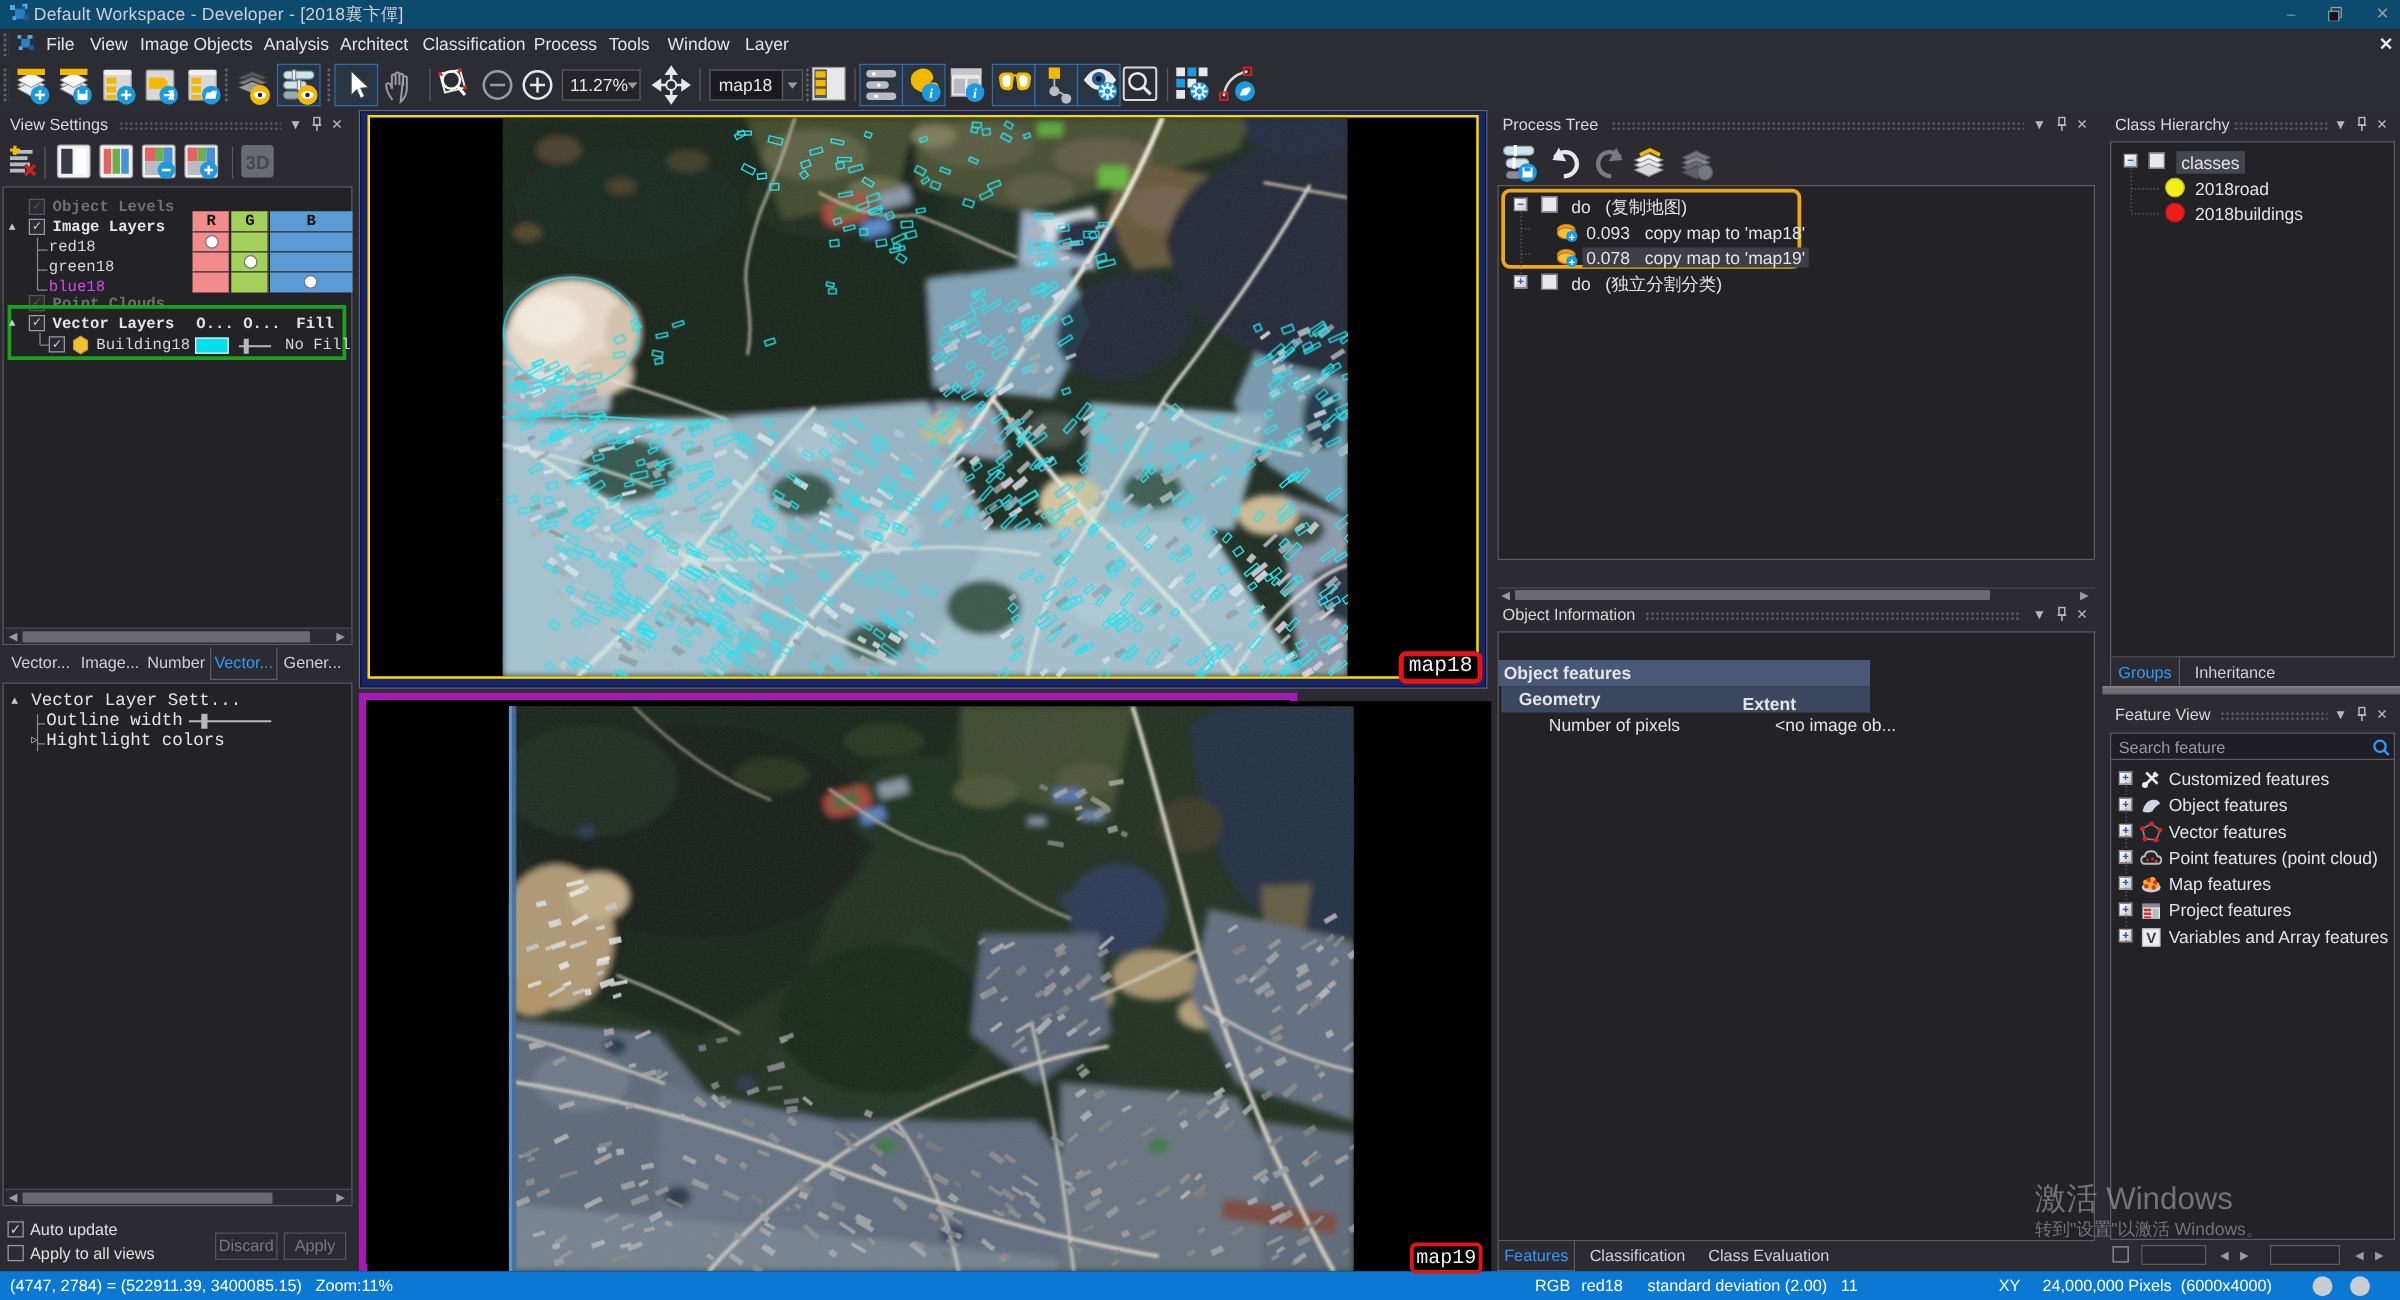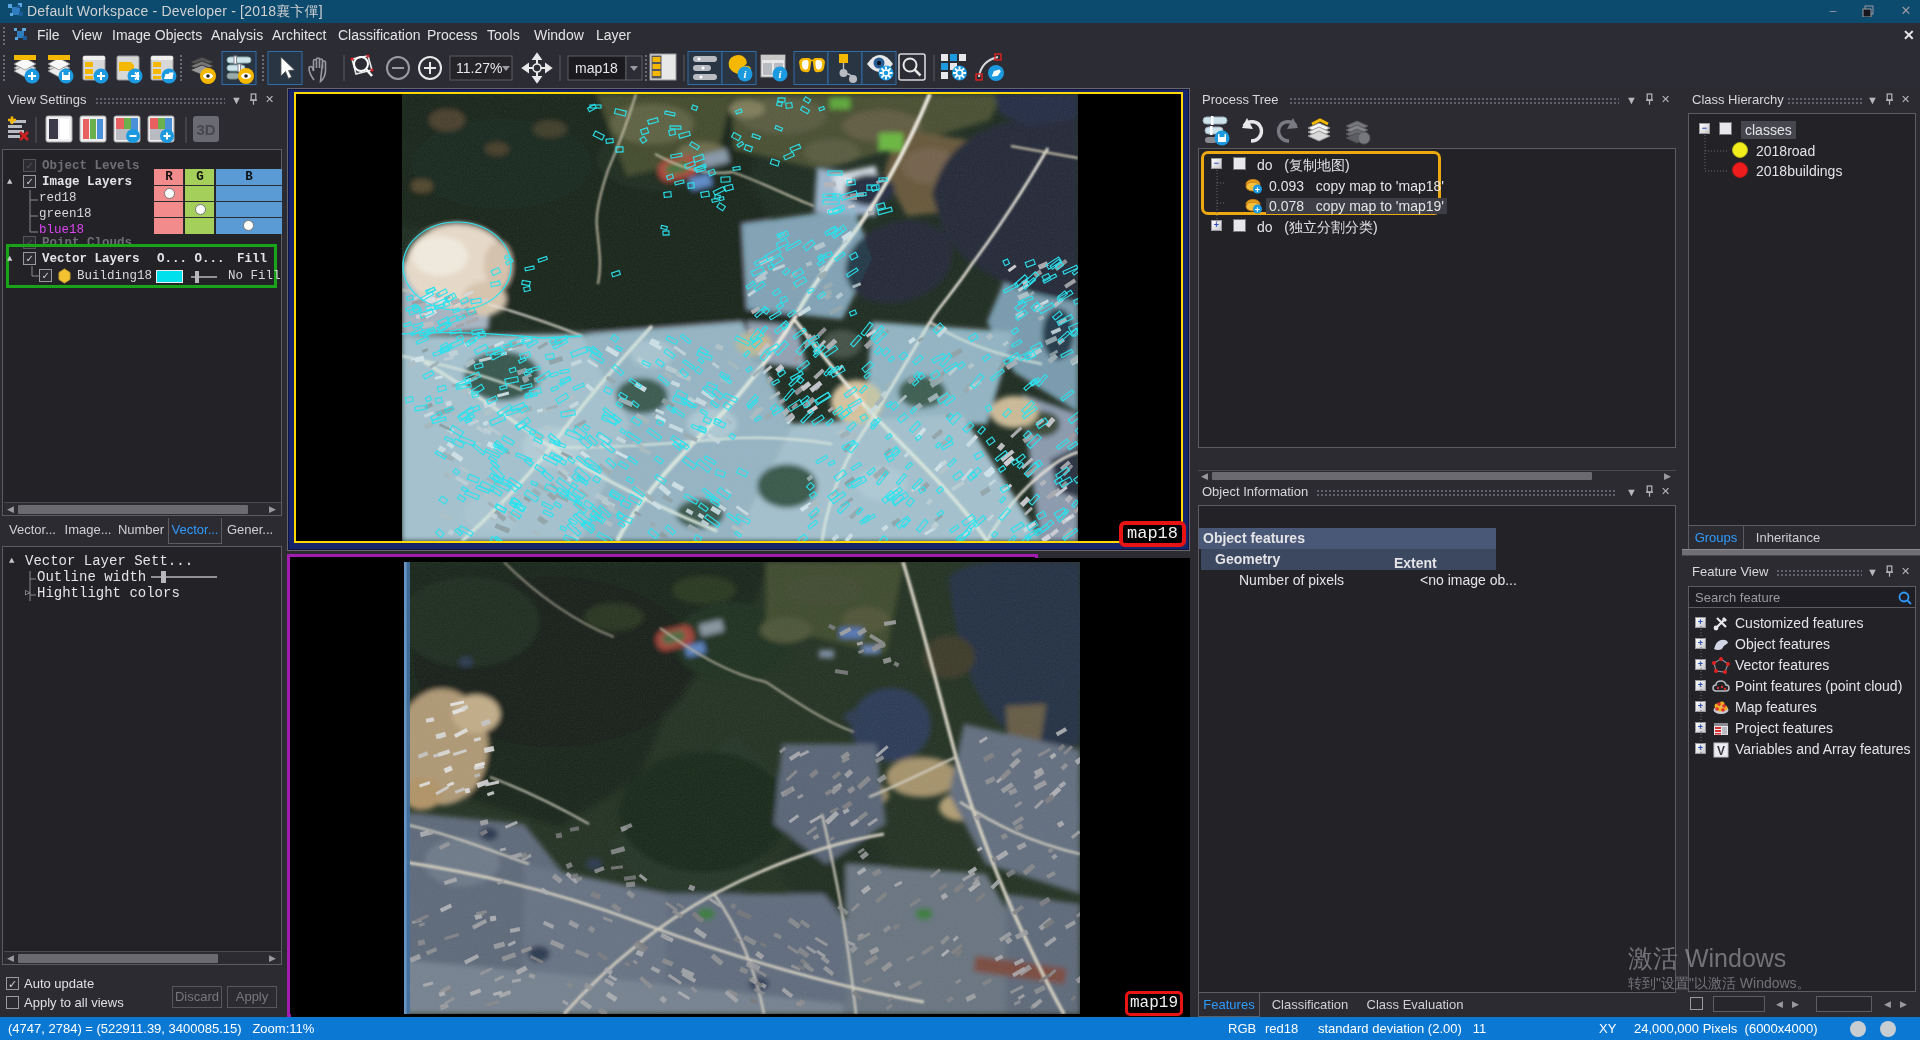--- a/index.html
+++ b/index.html
@@ -1664,21 +1664,21 @@
                     </g>
                   </g>
                   <rect width="676" height="447" filter="url(#nz18)" opacity="0.27"></rect>
                 </svg></div>
         </div>
       </div>
     </div>
     <div class="abs" style="left:831px;top:432px;width:67px;height:26px;border:4px solid #e81313;border-radius:6px;background:#000;color:#f0f0f0;font-size:17px;text-align:center;line-height:18px;font-family:'Liberation Mono',monospace;z-index:10;">map18</div>
   </div>
 
-  <div class="abs" style="left:3px;top:466px;width:751px;height:463px;border:3px solid #a21caf;background:#050505;">
+  <div class="abs" style="left:3px;top:466px;width:751px;height:463px;border:6px solid #a21caf;background:#050505;">
     <div class="abs" style="left:1px;top:1px;width:899px;height:459px;background:#000;overflow:hidden;" id="view19">
       <div class="abs" id="map19holder" style="left:113px;top:4px;width:676px;height:452px;"><svg width="676" height="452" viewBox="0 0 676 452">
               <defs>
                 <filter id="c4" x="-30%" y="-30%" width="160%" height="160%">
                   <feGaussianBlur stdDeviation="2.6"></feGaussianBlur>
                 </filter>
                 <filter id="c2" x="-40%" y="-40%" width="180%" height="180%">
                   <feGaussianBlur stdDeviation="1.3"></feGaussianBlur>
                 </filter>
                 <filter id="nz19" x="0" y="0" width="100%" height="100%">

